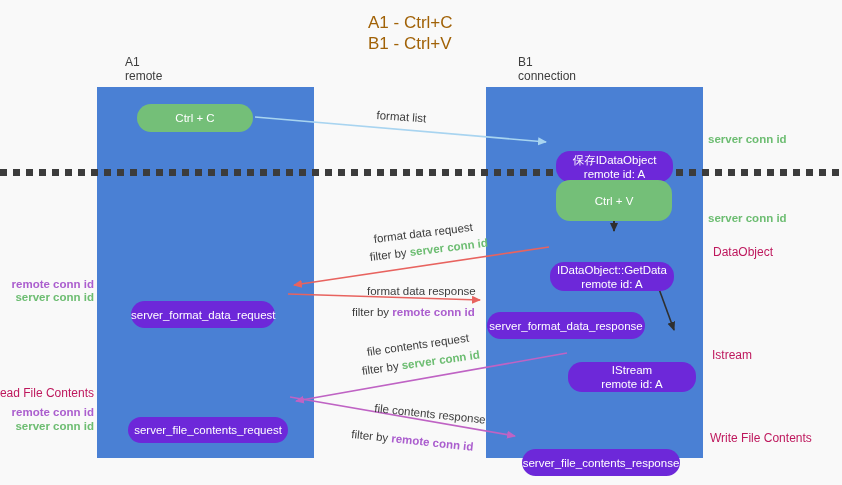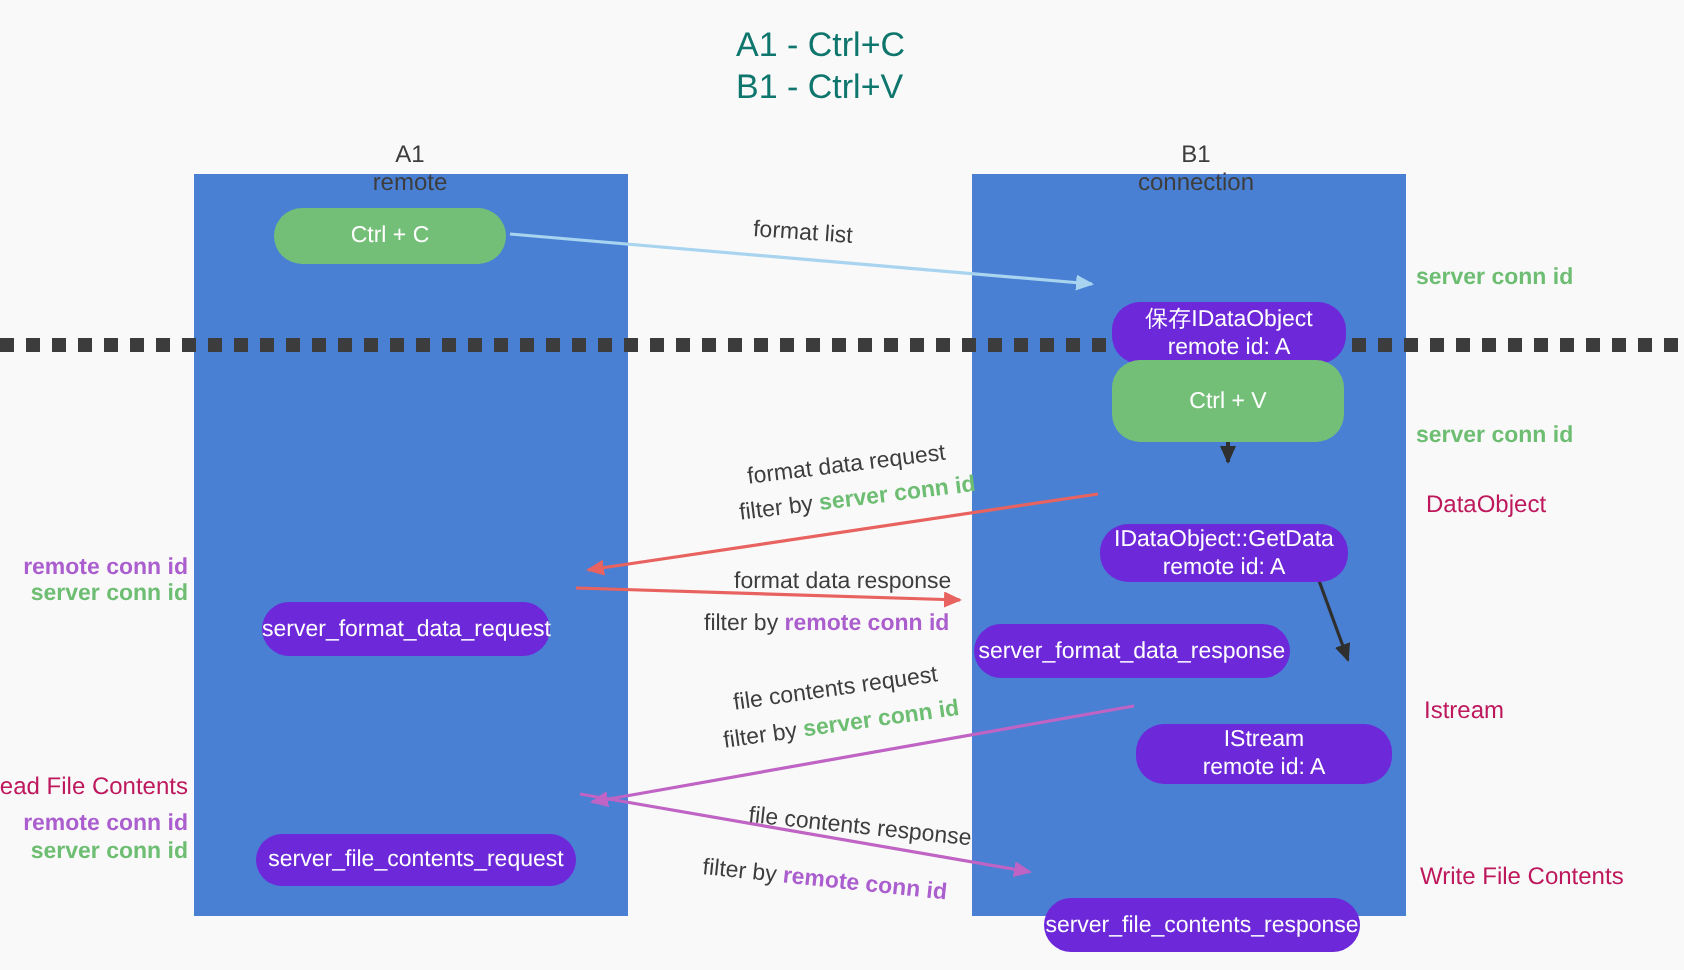--- a/index.html
+++ b/index.html
@@ -1,21 +1,21 @@
 <!DOCTYPE html>
 <html><head>
 <meta charset="utf-8">
 <style>
   html,body { margin:0; padding:0; }
   body { font-family: "Liberation Sans", sans-serif; background:#f9f9f9; }
   .canvas { position:relative; width:842px; height:485px; background:#f9f9f9; overflow:hidden; }
 
-  .title-block { position:absolute; left:368px; top:12px; font-size:17px; line-height:21px; color:#0f766e; z-index:6; }
+  .title-block { position:absolute; left:368px; top:12px; font-size:17px; line-height:21px; color:#a16207; z-index:6; }
 
-  .col-header { position:absolute; top:55px; width:160px; text-align:center; font-size:12px; line-height:14px; color:#3d3d3d; z-index:6;margin-top:15px; }
+  .col-header { position:absolute; top:55px; width:160px; text-align:left; font-size:12px; line-height:14px; color:#3d3d3d; z-index:6; }
   .col-header.left { left:125px; }
   .col-header.right { left:518px; }
 
   .panel { position:absolute; top:87px; height:371px; background:#4a80d4; z-index:1; }
   .panel.left { left:97px; width:217px; }
   .panel.right { left:486px; width:217px; }
 
   .dotted-line { position:absolute; left:0; top:169px; width:842px; height:7px; z-index:2;
     background:repeating-linear-gradient(to right, #3c3c3c 0 7px, rgba(0,0,0,0) 7px 13px); }
 

